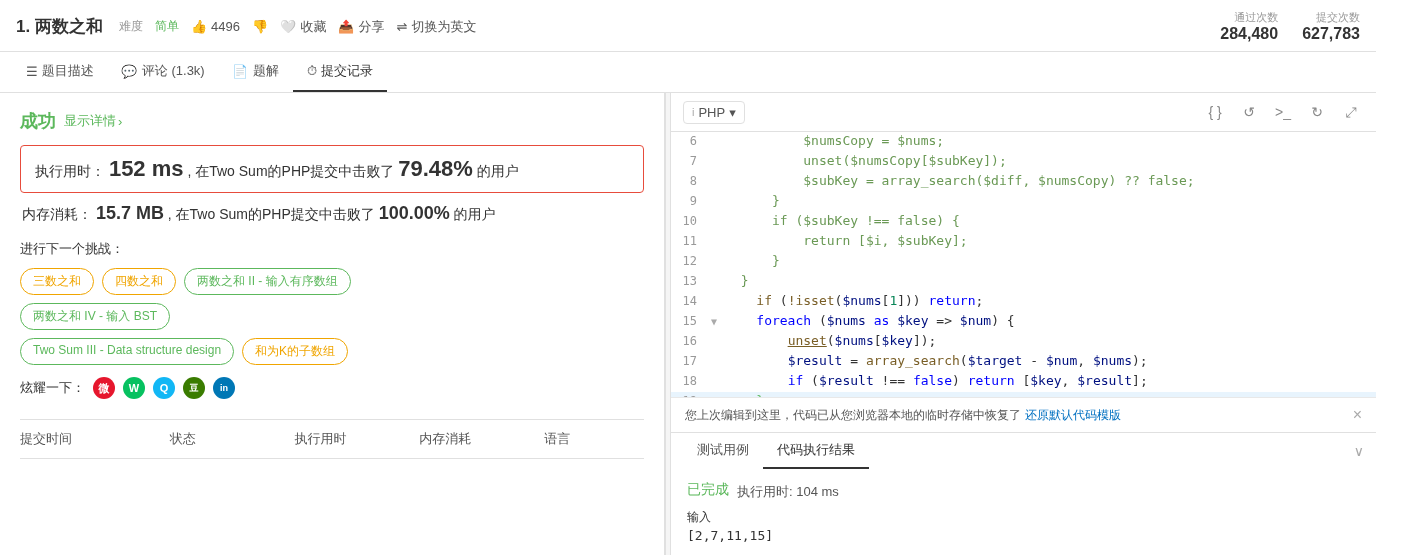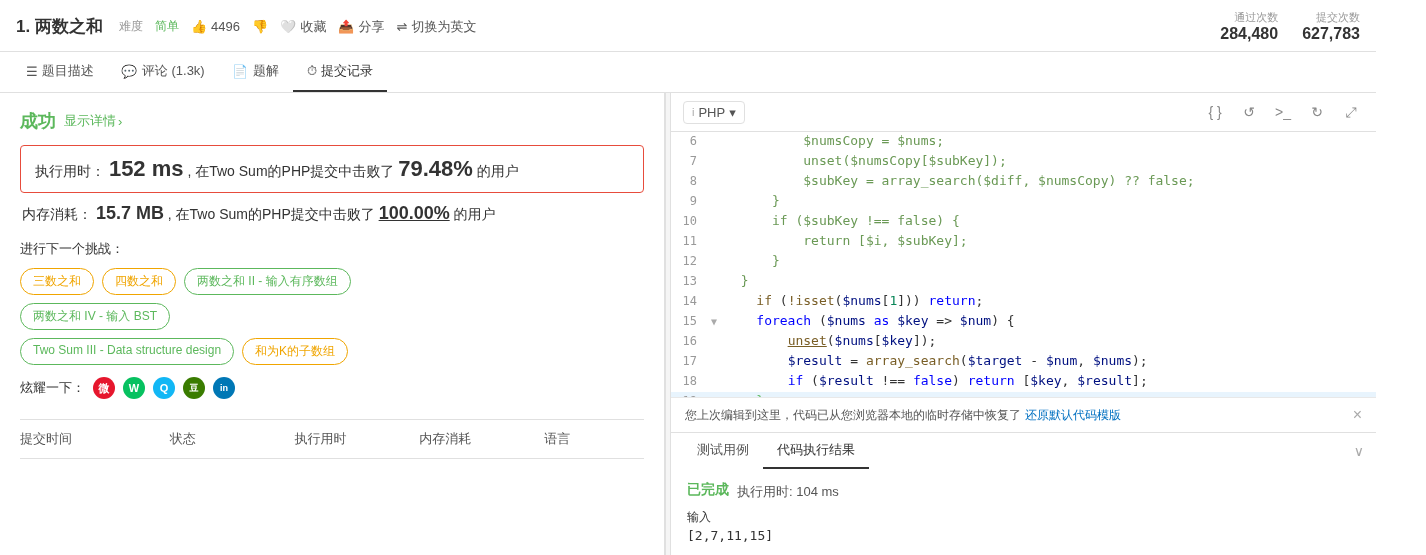--- a/index.html
+++ b/index.html
@@ -88,21 +88,21 @@
     .close-btn { color: #aaa; cursor: pointer; font-size: 16px; }
     
     
     .bottom-tabs { display: flex; align-items: center; border-top: 1px solid #e0e0e0; background: #fff; padding: 0 12px; }
     .bottom-tab { padding: 8px 14px; font-size: 13px; color: #555; cursor: pointer; border-bottom: 2px solid transparent; }
     .bottom-tab.active { color: #333; font-weight: 500; border-bottom-color: #333; }
     .bottom-expand { margin-left: auto; color: #aaa; cursor: pointer; font-size: 14px; }
     
     
     .result-area { padding: 12px 16px; background: #fff; overflow-y: auto; max-height: 120px; }
-    .result-status { color: #5cb85c; font-size: 14px; font-weight: 700; margin-bottom: 4px; }
+    .result-status { color: #5cb85c; font-size: 14px; font-weight: 400; margin-bottom: 4px; }
     .result-row { display: flex; align-items: center; gap: 8px; font-size: 13px; color: #555; }
     .result-key { color: #333; font-size: 12px; }
     .result-value { font-family: monospace; color: #333; }
   </style>
 </head>
 <body>
 
 <div class="app">
 
   <div class="header">
@@ -180,21 +180,21 @@
         <span class="perf-highlight">152 ms</span>
         <span>, 在Two Sum的PHP提交中击败了</span>
         <span class="perf-percent">79.48%</span>
         <span>的用户</span>
       </div>
 
       <div class="mem-text">
         <span>内存消耗：</span>
         <span class="perf-highlight" style="font-size:18px;">15.7 MB</span>
         <span>, 在Two Sum的PHP提交中击败了</span>
-        <span class="perf-percent" style="font-size:18px;text-decoration:underline;">100.00%</span>
+        <span class="perf-percent" style="font-size:18px;">100.00%</span>
         <span>的用户</span>
       </div>
 
       <div class="challenge-title">进行下一个挑战：</div>
       <div class="tag-row">
         <span class="tag tag-orange">三数之和</span>
         <span class="tag tag-orange">四数之和</span>
         <span class="tag tag-green">两数之和 II - 输入有序数组</span>
       </div>
       <div class="tag-row">

